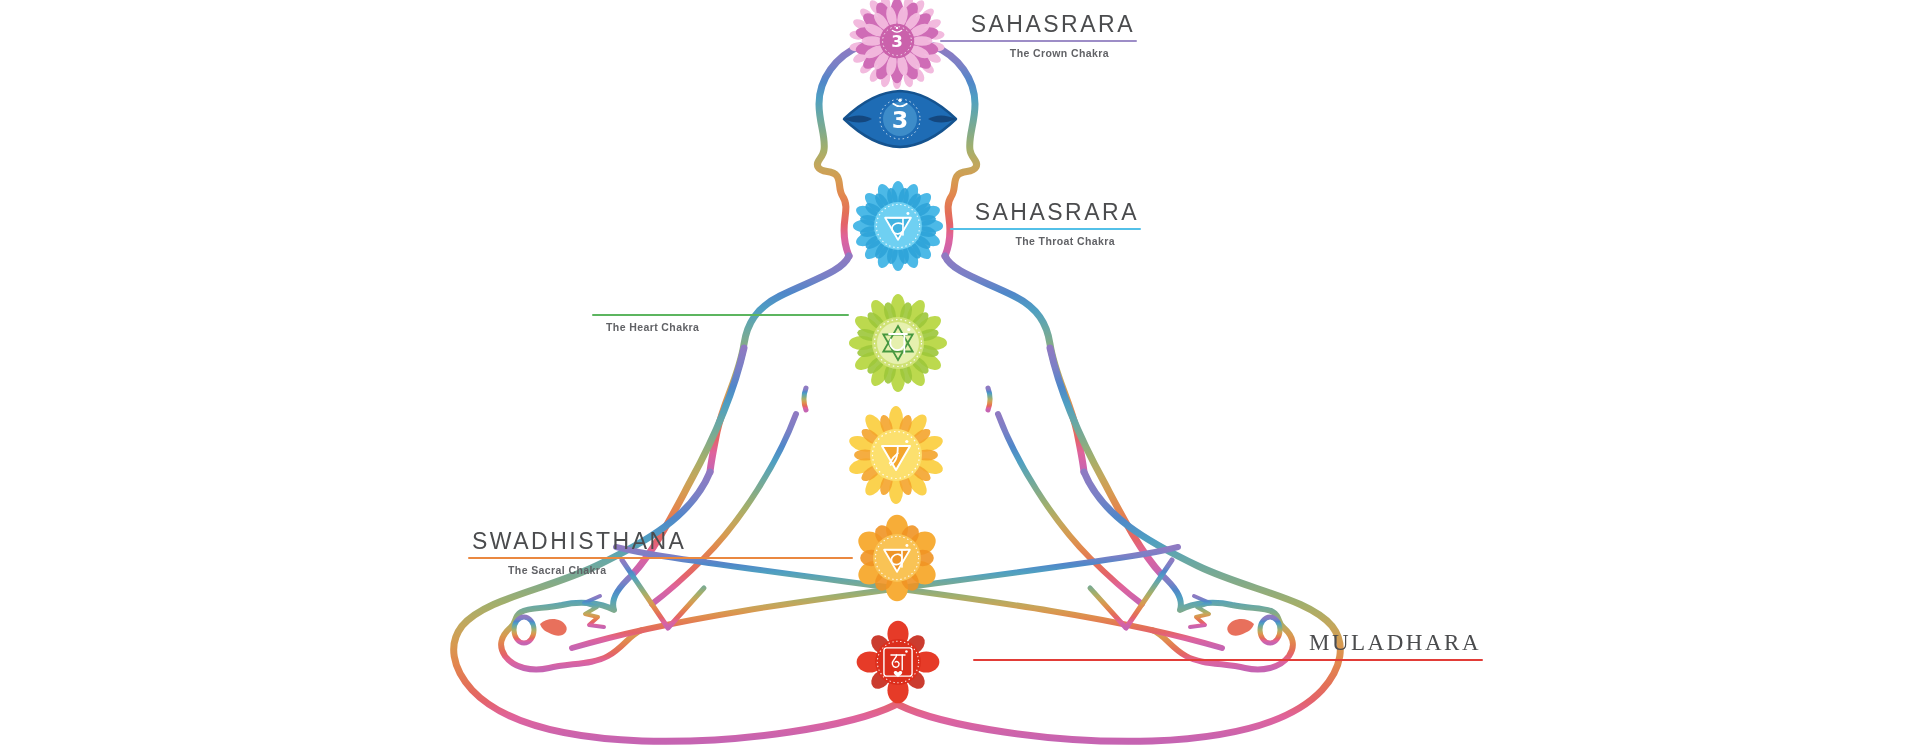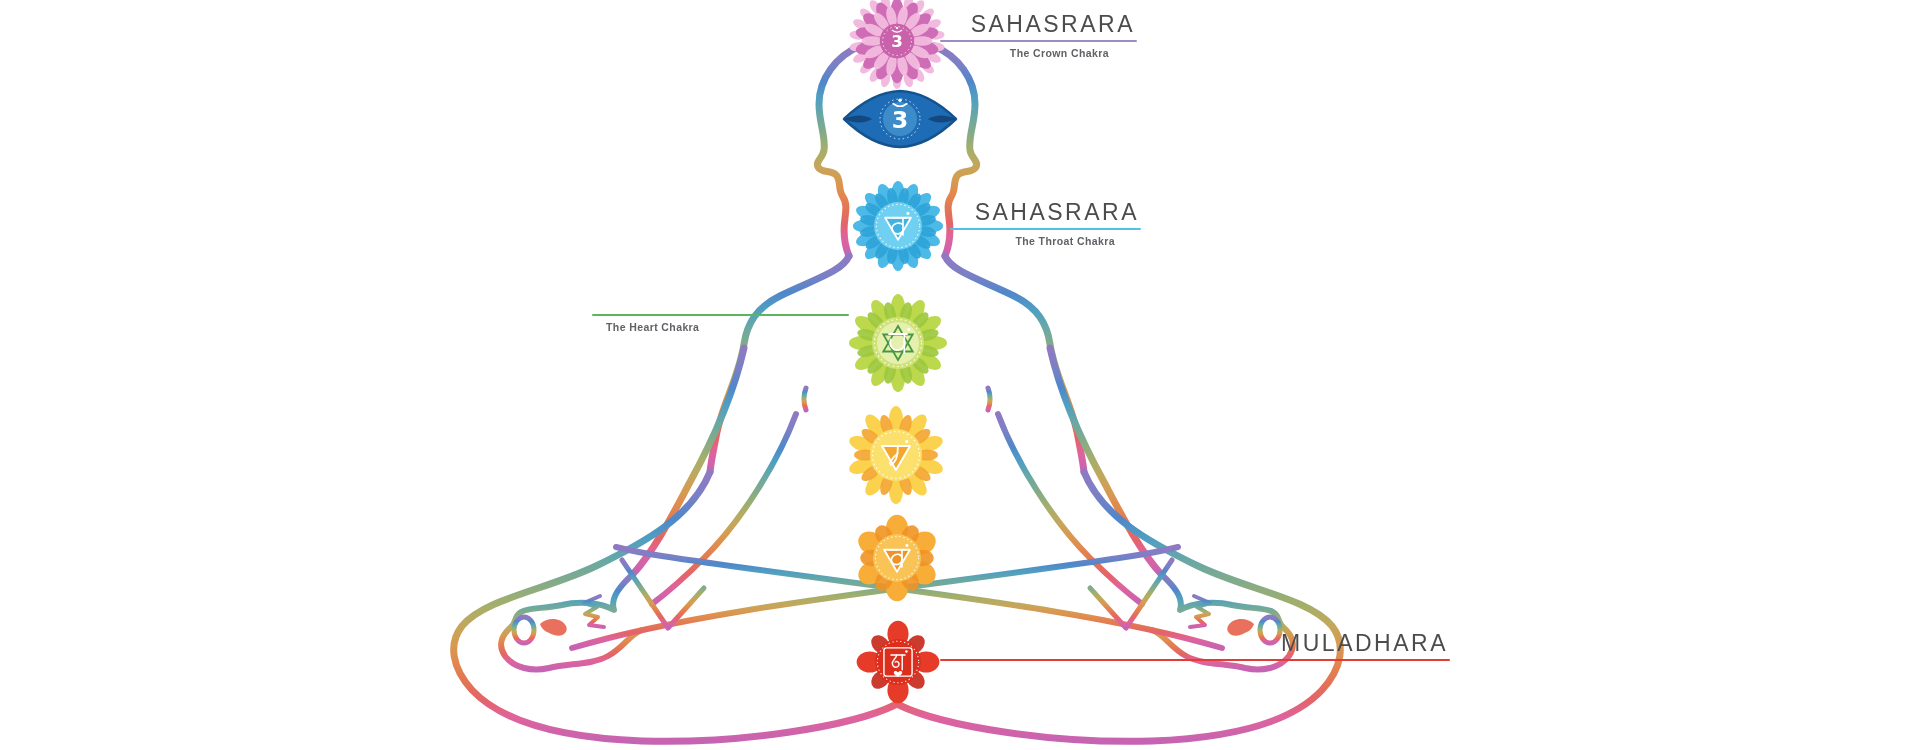--- a/index.html
+++ b/index.html
@@ -13,21 +13,21 @@
   .right .label-title{text-align:right;padding-right:2px;}
   .right .label-sub{text-align:right;}
   .left  .label-title{text-align:left;padding-left:4px;}
   .left  .label-sub{text-align:left;}
   .c0{left:940px;top:11px;width:197px;}   .c0 .label-sub{padding-right:28px;}
   .c1{left:672px;top:88px;width:184px;}   .c1 .label-sub{padding-left:0px;}
   .c2{left:950px;top:199px;width:191px;}  .c2 .label-sub{padding-right:26px;}
   .c3{left:592px;top:311px;width:257px;}  .c3 .label-sub{padding-left:14px;}
   .c4{left:945px;top:427px;width:283px;}  .c4 .label-sub{padding-right:4px;}
   .c5{left:468px;top:528px;width:385px;}  .c5 .label-sub{padding-left:40px;}
-  .c6{left:940px;top:630px;width:510px;}  .c6 .label-sub{padding-right:34px;}
+  .c6{left:973px;top:630px;width:510px;font-family:Liberation Serif, serif;}  .c6 .label-sub{padding-right:34px;}
   .icon{position:absolute;z-index:4;line-height:0;}
 </style>
 </head>
 <body>
 
 <div class="stage">
 
   <svg class="body-svg" width="1920" height="750" viewBox="0 0 1920 750">
     <defs>
       <linearGradient id="bodyGrad" x1="0" y1="0" x2="0" y2="1">
@@ -86,20 +86,25 @@
     <div class="label-sub">The Crown Chakra</div>
   </div>
   <div class="label-block right c2">
     <div class="label-title">SAHASRARA</div>
     <div class="label-line" style="background: rgb(83, 192, 232);"></div>
     <div class="label-sub">The Throat Chakra</div>
   </div>
   <div class="label-block left c3">
     <div class="label-line" style="background: rgb(92, 181, 95);"></div>
     <div class="label-sub">The Heart Chakra</div>
+  </div>
+  <div class="label-block left c5">
+    <div class="label-title">SWADHISTHANA</div>
+    <div class="label-line" style="background: rgb(234, 136, 64);"></div>
+    <div class="label-sub">The Sacral Chakra</div>
   </div>
   <div class="label-block right c6">
     <div class="label-title">MULADHARA</div>
     <div class="label-line" style="background: rgb(226, 60, 55);"></div>
   </div>
 
   <div class="icon" id="icon-0" style="left:849px;top:-7px;"><svg viewBox="-50 -50 100 100" width="96" height="96">
         <ellipse cx="0" cy="-42" rx="4.5" ry="8" fill="#f2bade" opacity="1" transform="rotate(0)"></ellipse>
         <ellipse cx="0" cy="-42" rx="4.5" ry="8" fill="#f2bade" opacity="1" transform="rotate(16.363636363636363)"></ellipse>
         <ellipse cx="0" cy="-42" rx="4.5" ry="8" fill="#f2bade" opacity="1" transform="rotate(32.72727272727273)"></ellipse>

